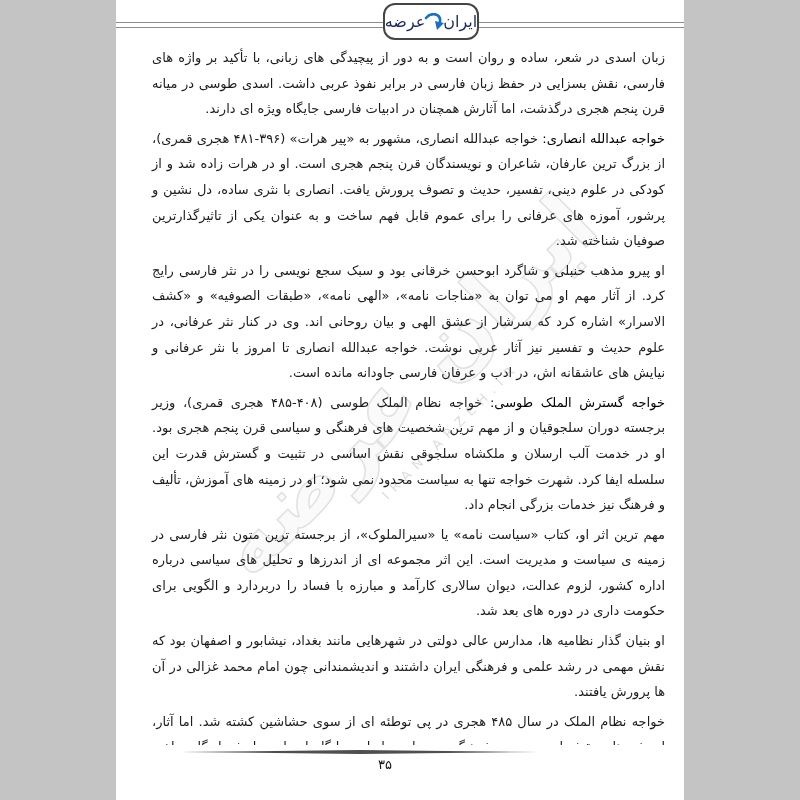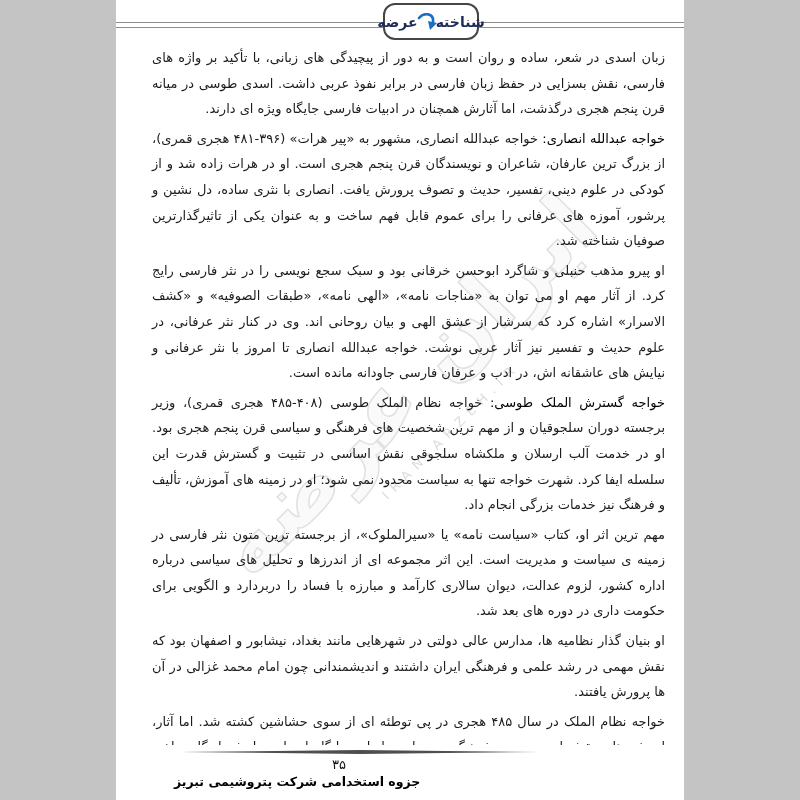--- a/index.html
+++ b/index.html
@@ -17,21 +17,21 @@
     position:absolute;top:22px;left:0;right:0;height:4px;z-index:2;
     border-top:1px solid #8e8e8e;border-bottom:1px solid #8e8e8e;
   }
   .logo{
     position:absolute;top:3px;left:267px;width:96px;height:37px;z-index:3;
     background:#ffffff;border:2px solid #454545;border-radius:12px;
     display:flex;align-items:center;justify-content:center;gap:2px;
     direction:rtl;box-sizing:border-box;
   }
   .logo-txt{
-    font-weight:bold;font-size:14px;color:#1c2b5a;line-height:1;
+    font-weight:normal;font-size:16px;color:#1c2b5a;line-height:1;
     white-space:nowrap;
   }
   .logo-arrow{flex:0 0 auto;margin:0 -3px;}
   
   .watermark{
     position:absolute;left:44px;top:300px;width:510px;height:190px;z-index:0;
     transform:rotate(-45deg);
     display:flex;flex-direction:column;align-items:center;justify-content:center;
     pointer-events:none;
   }
@@ -54,40 +54,40 @@
   .content p{margin:0 0 4px 10px;}
   .content b{font-weight:normal;color:#000;}
   
   .footer-divider{
     position:absolute;top:750px;left:64px;width:360px;height:4px;z-index:2;
     background:#4f4f4f;
     clip-path:polygon(0 50%,50% 0,100% 50%,50% 100%);
   }
   .page-number{
     position:absolute;top:757px;left:216px;width:60px;z-index:2;
-    text-align:left;font-size:13px;color:#111;
+    text-align:right;font-size:13px;color:#111;
   }
   .footer-right{
     position:absolute;top:774px;right:132px;z-index:2;
     font-size:12.5px;font-weight:bold;color:#000;white-space:nowrap;
   }
   .footer-left{
     position:absolute;top:774px;left:58px;z-index:2;
     font-size:12.5px;font-weight:bold;color:#000;white-space:nowrap;
   }
 </style>
 </head>
 <body>
 
 <div class="paper">
 
   <div class="header-rule"></div>
 
   <div class="logo">
-    <span class="logo-txt">شناخته</span>
+    <span class="logo-txt">ایران</span>
     <svg class="logo-arrow" width="20" height="18" viewBox="0 0 20 18">
       <path d="M2 5 C 7 -1, 17 0, 16 9" fill="none" stroke="#1a6fc4" stroke-width="2.6" stroke-linecap="round"></path>
       <polygon points="11,8 20,10 13,17" fill="#1a6fc4"></polygon>
     </svg>
     <span class="logo-txt">عرضه</span>
   </div>
 
   <div class="watermark">
     <div class="watermark-big">ایران عرضه</div>
     <div class="watermark-small">IRAN-ARZEH.IR</div>
@@ -99,15 +99,14 @@
     <p><b></b><span>او پیرو مذهب حنبلی و شاگرد ابوحسن خرقانی بود و سبک سجع نویسی را در نثر فارسی رایج کرد. از آثار مهم او می توان به «مناجات نامه»، «الهی نامه»، «طبقات الصوفیه» و «کشف الاسرار» اشاره کرد که سرشار از عشق الهی و بیان روحانی اند. وی در کنار نثر عرفانی، در علوم حدیث و تفسیر نیز آثار عربی نوشت. خواجه عبدالله انصاری تا امروز با نثر عرفانی و نیایش های عاشقانه اش، در ادب و عرفان فارسی جاودانه مانده است.</span></p>
     <p><b>خواجه گسترش الملک طوسی: </b><span>خواجه نظام الملک طوسی (۴۰۸-۴۸۵ هجری قمری)، وزیر برجسته دوران سلجوقیان و از مهم ترین شخصیت های فرهنگی و سیاسی قرن پنجم هجری بود. او در خدمت آلب ارسلان و ملکشاه سلجوقی نقش اساسی در تثبیت و گسترش قدرت این سلسله ایفا کرد. شهرت خواجه تنها به سیاست محدود نمی شود؛ او در زمینه های آموزش، تألیف و فرهنگ نیز خدمات بزرگی انجام داد.</span></p>
     <p><b></b><span>مهم ترین اثر او، کتاب «سیاست نامه» یا «سیرالملوک»، از برجسته ترین متون نثر فارسی در زمینه ی سیاست و مدیریت است. این اثر مجموعه ای از اندرزها و تحلیل های سیاسی درباره اداره کشور، لزوم عدالت، دیوان سالاری کارآمد و مبارزه با فساد را دربردارد و الگویی برای حکومت داری در دوره های بعد شد.</span></p>
     <p><b></b><span>او بنیان گذار نظامیه ها، مدارس عالی دولتی در شهرهایی مانند بغداد، نیشابور و اصفهان بود که نقش مهمی در رشد علمی و فرهنگی ایران داشتند و اندیشمندانی چون امام محمد غزالی در آن ها پرورش یافتند.</span></p>
     <p><b></b><span>خواجه نظام الملک در سال ۴۸۵ هجری در پی توطئه ای از سوی حشاشین کشته شد. اما آثار، اندیشه ها و نقش او در توسعه فرهنگی و سیاسی ایران، جایگاه او را در تاریخ ماندگار ساخته است.</span></p>
 
   </div>
 
   <div class="footer-divider"></div>
   <div class="page-number">۳۵</div>
-  <div class="footer-left">جزوه استخدامی شرکت پتروشیمی تبریز</div>
 
 </div>
 
 </body></html>

